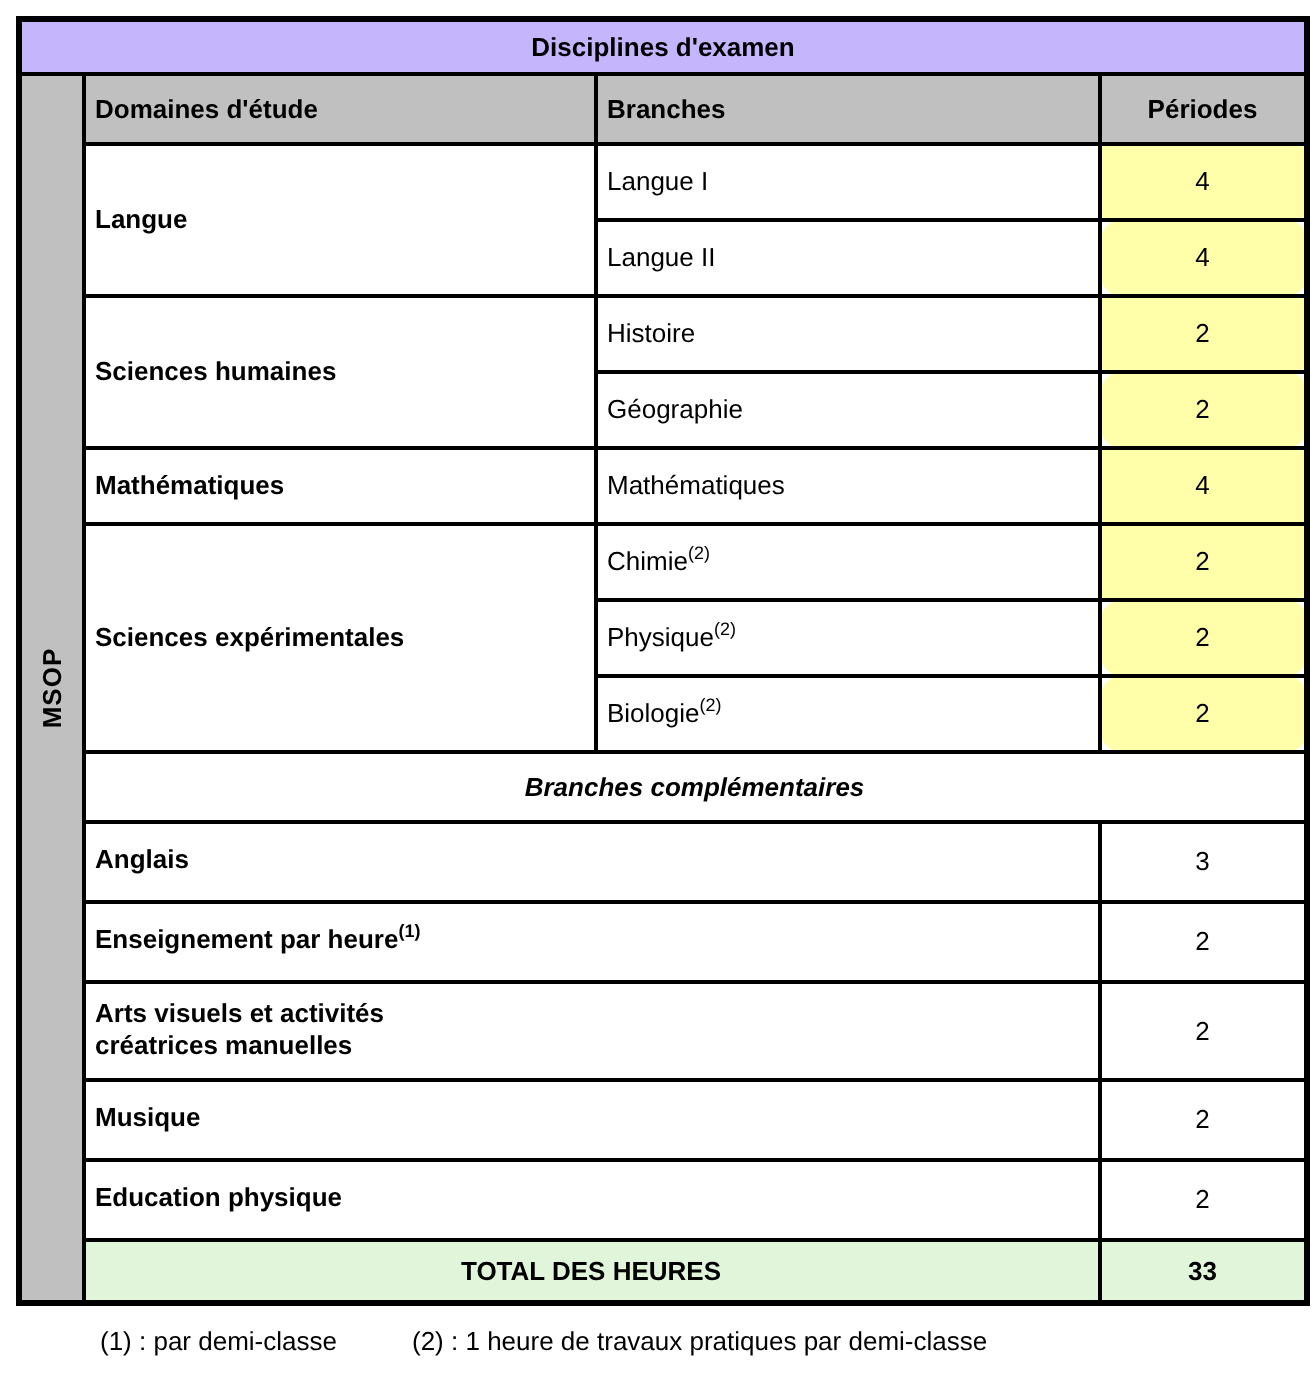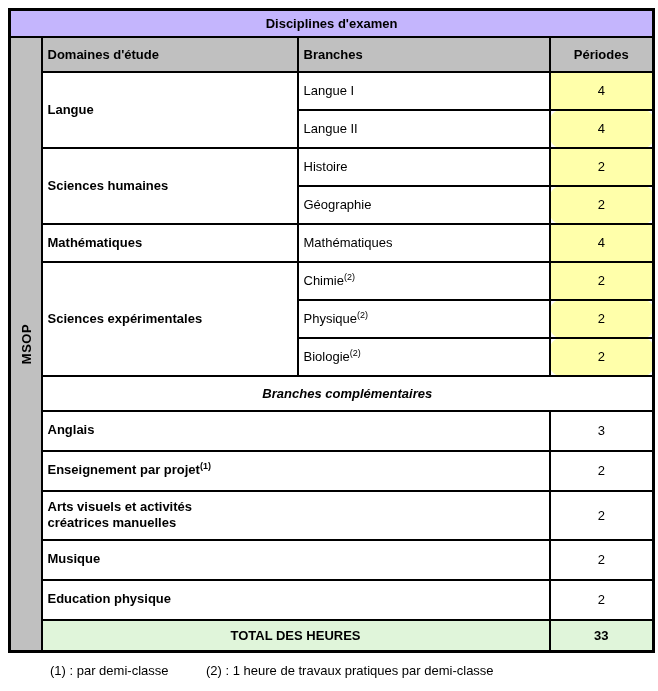--- a/index.html
+++ b/index.html
@@ -172,21 +172,21 @@
 
       <tr class="r-comp">
         <td colspan="2" class="comp-label">
             <span class="line"><span>Anglais</span><sup class="sup"></sup></span>
             <span class="line"></span>
           </td>
         <td class="comp-per">3</td>
       </tr>
       <tr class="r-comp">
         <td colspan="2" class="comp-label">
-            <span class="line"><span>Enseignement par projet</span><sup class="sup">(1)</sup></span>
+            <span class="line"><span>Enseignement par heure</span><sup class="sup">(1)</sup></span>
             <span class="line"></span>
           </td>
         <td class="comp-per">2</td>
       </tr>
       <tr class="r-arts">
         <td colspan="2" class="comp-label">
             <span class="line"><span>Arts visuels et activités</span><sup class="sup"></sup></span>
             <span class="line">créatrices manuelles</span>
           </td>
         <td class="comp-per">2</td>

